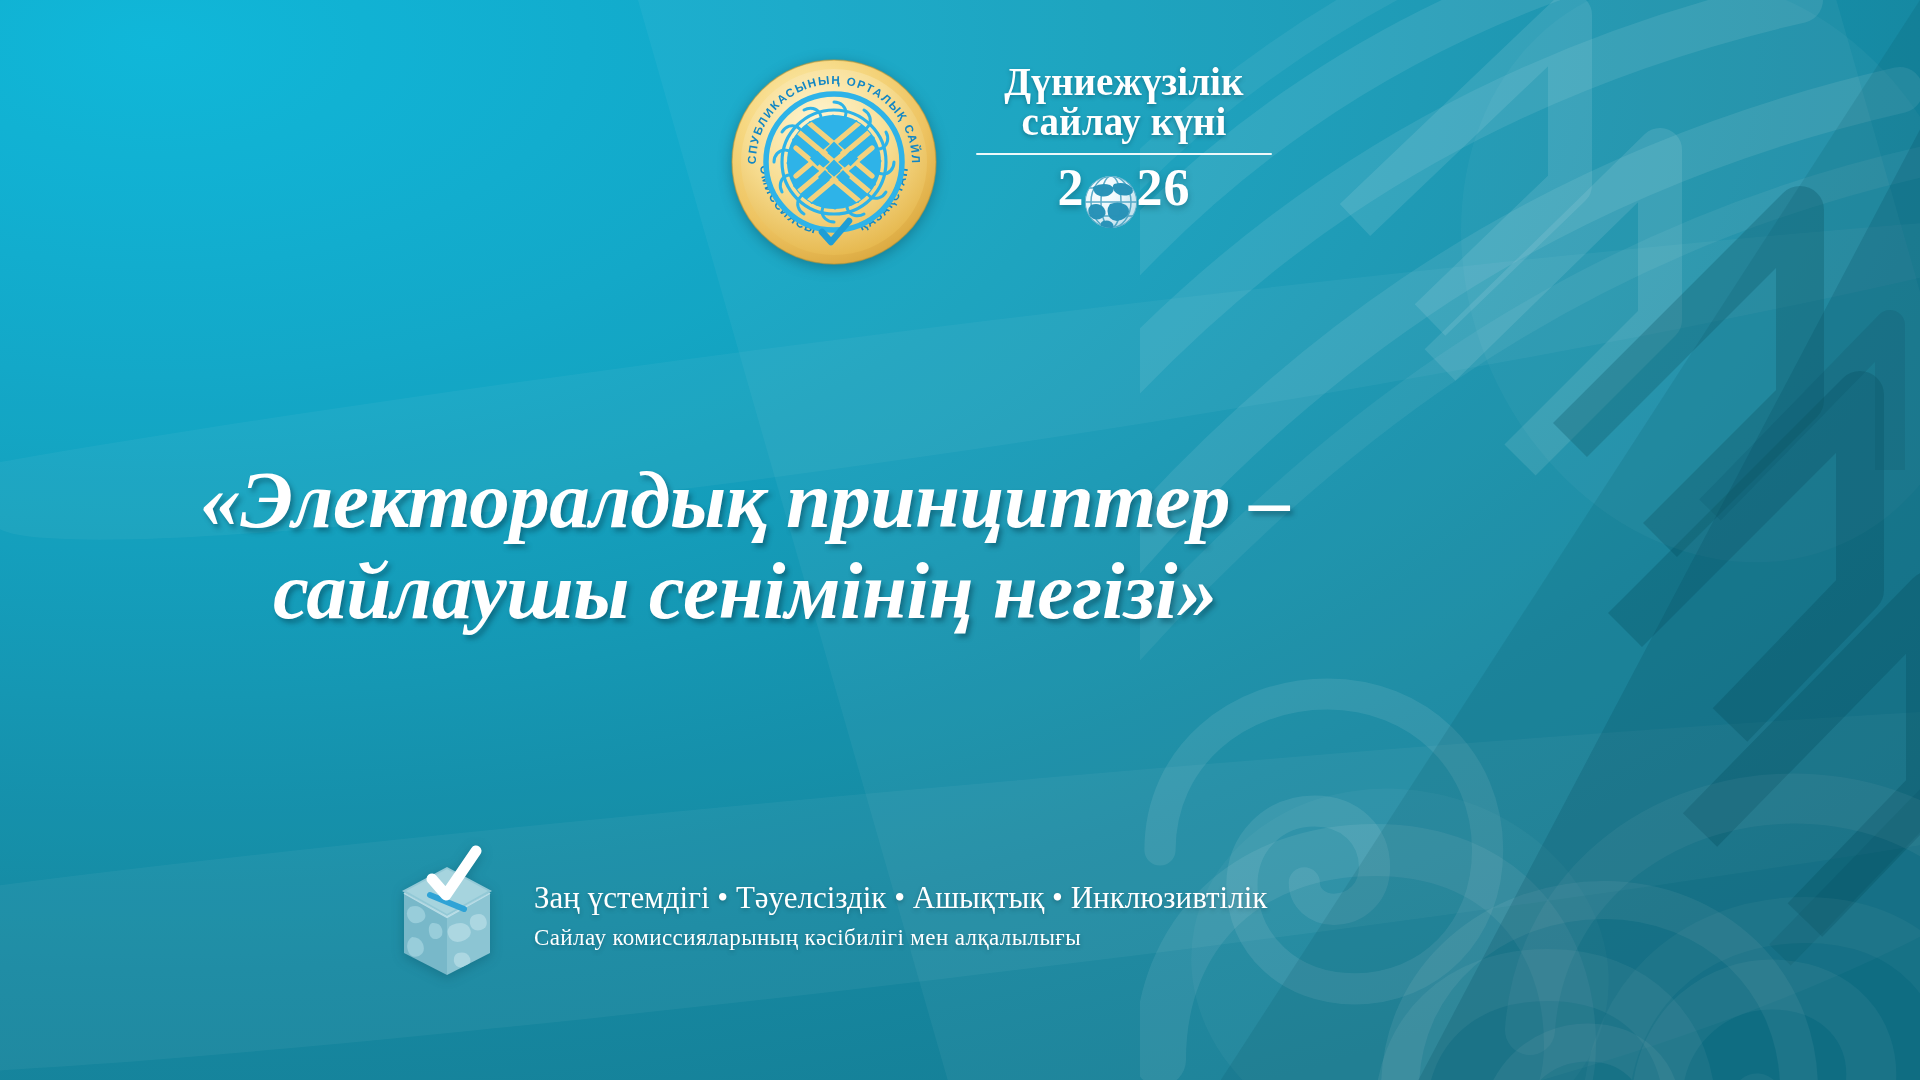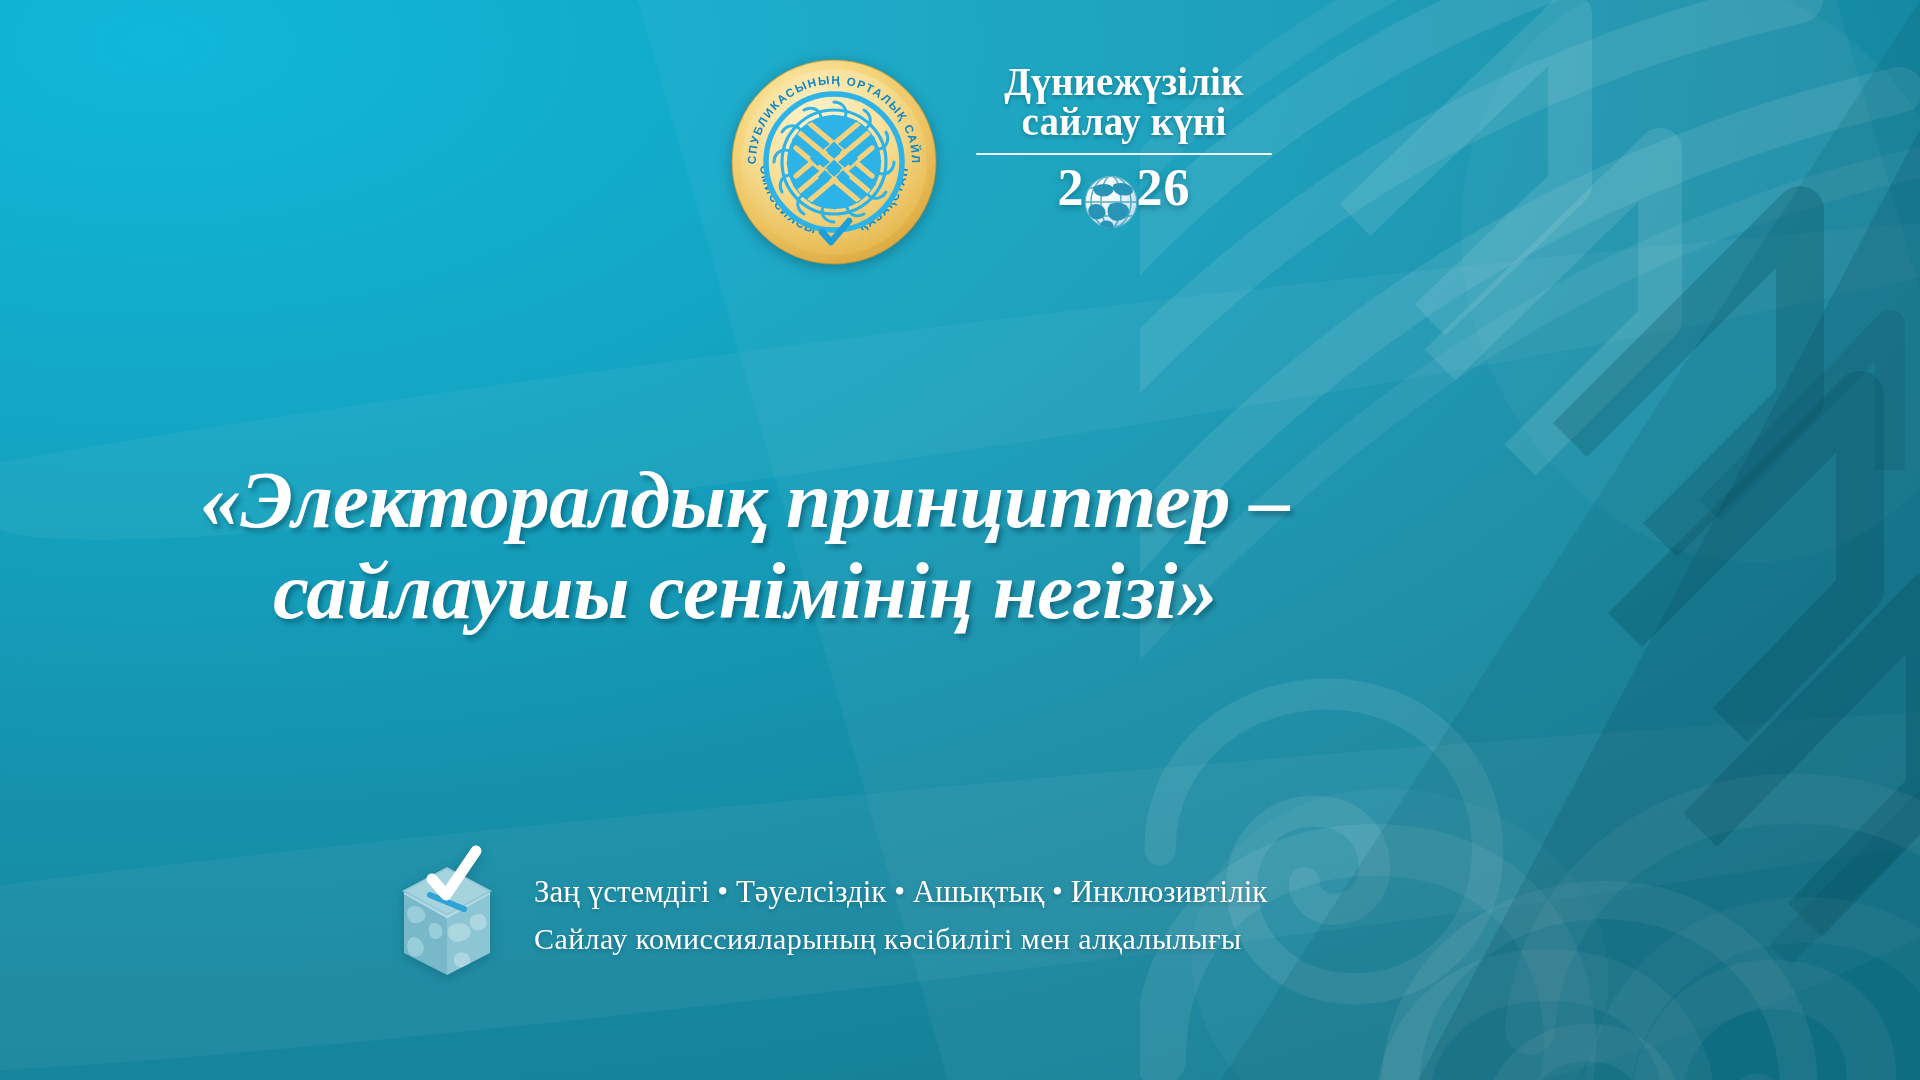--- a/index.html
+++ b/index.html
@@ -105,21 +105,21 @@
   }
   .ballot{width:110px;height:140px;flex:0 0 110px;}
   .ballot svg{width:110px;height:140px;display:block;
     filter:drop-shadow(0 3px 6px rgba(0,45,60,.25));}
   .slogan-text{color:#ffffff;}
   .slogan-l1{
     font-size:31px;line-height:1.5;white-space:nowrap;
     text-shadow:0 2px 4px rgba(0,45,60,.30);
   }
   .slogan-l2{
-    font-size:30px;line-height:1.5;white-space:nowrap;
+    font-size:23px;line-height:1.5;white-space:nowrap;
     letter-spacing:.4px;
     text-shadow:0 2px 4px rgba(0,45,60,.30);
   }
 </style>
 </head>
 <body>
 
 <div id="poster">
 
   <div class="sheen">

